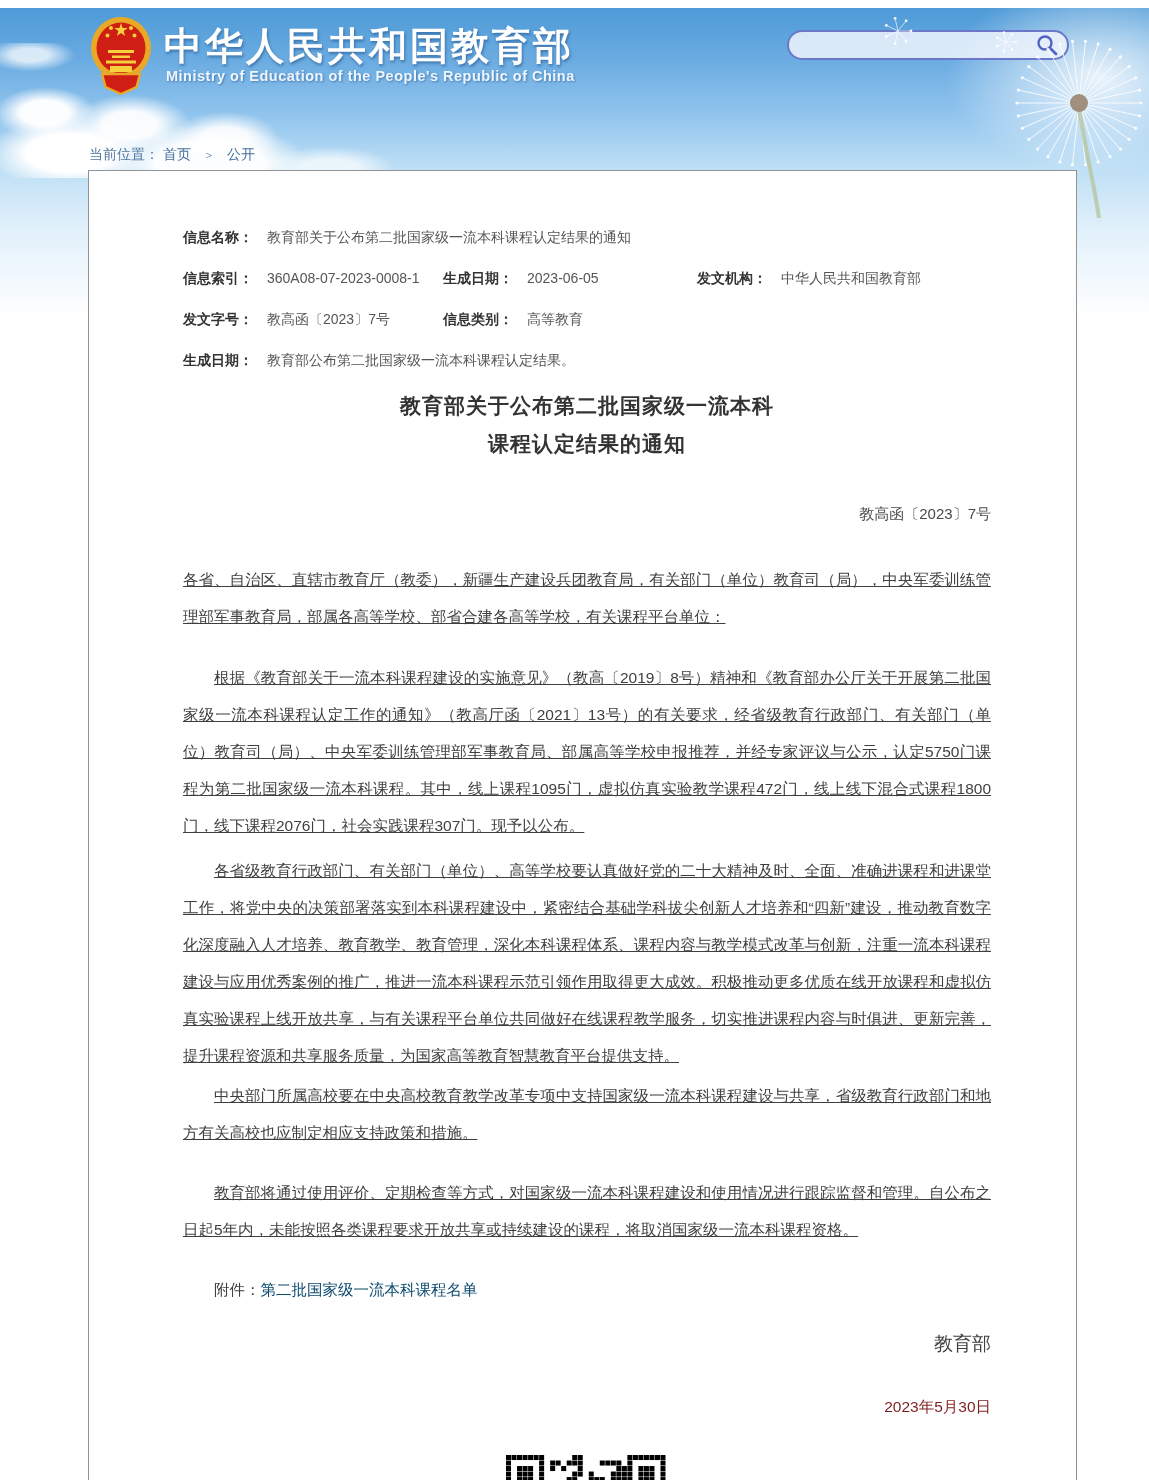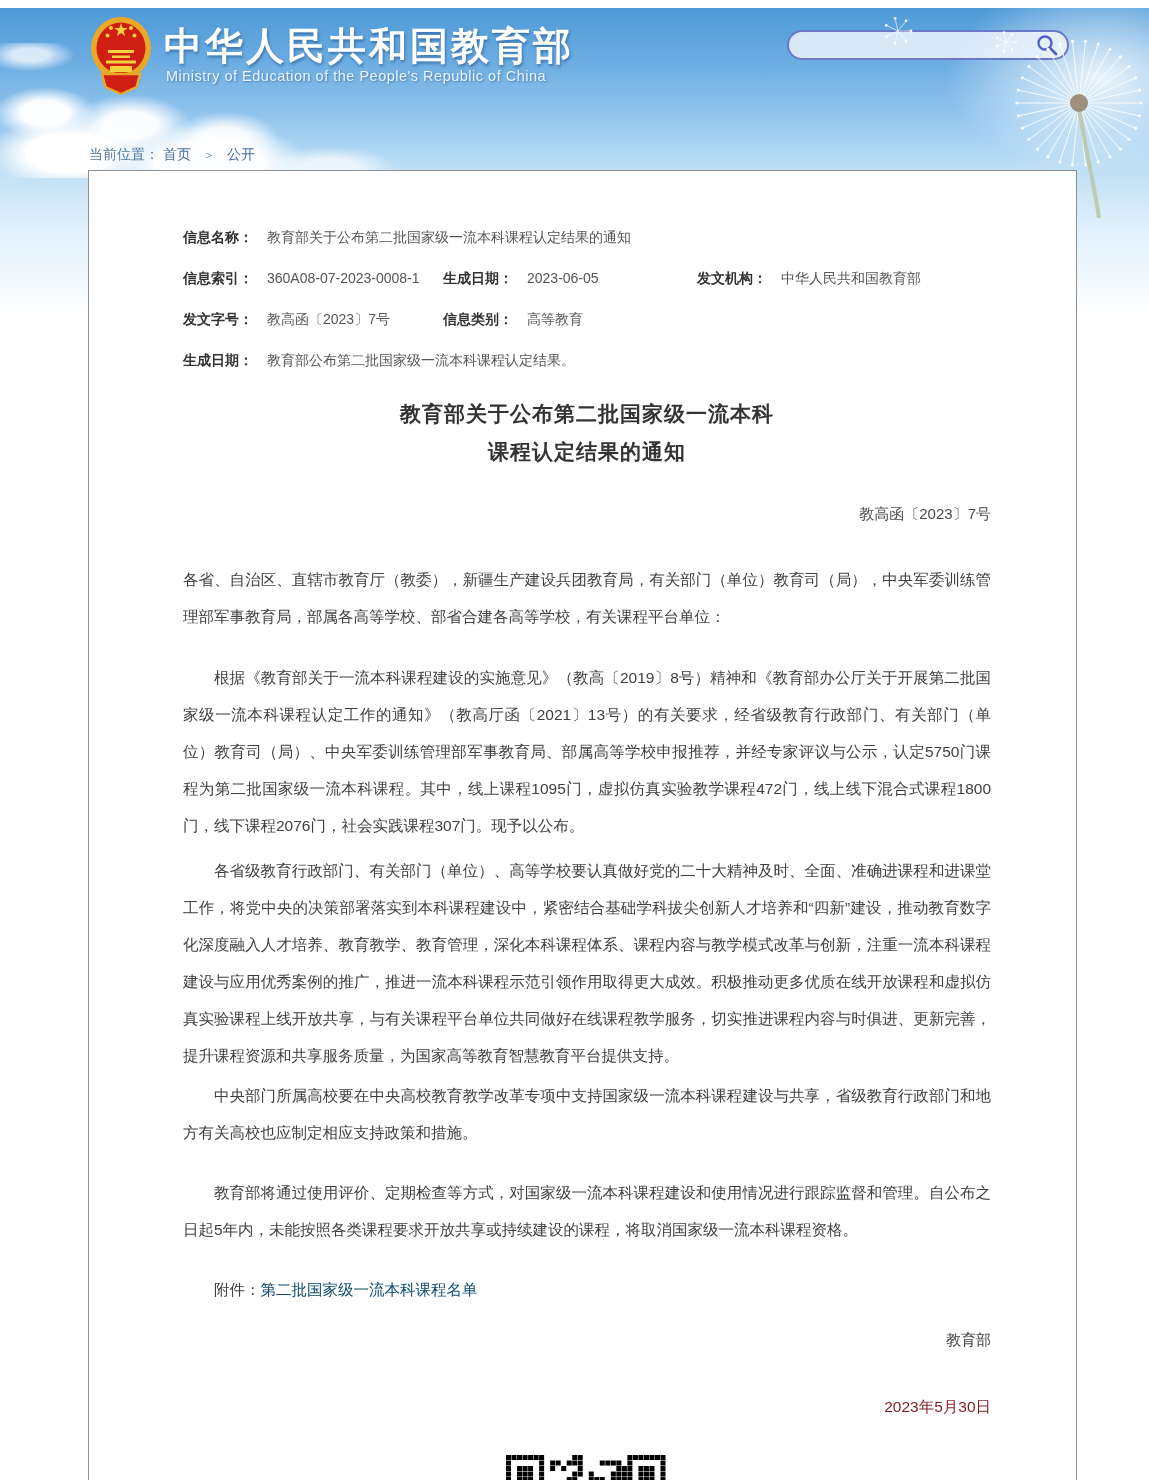--- a/index.html
+++ b/index.html
@@ -24,21 +24,21 @@
       radial-gradient(130px 52px at 210px 120px, rgba(255,255,255,.96) 42%, rgba(255,255,255,0) 75%),
       radial-gradient(90px 30px at 330px 125px, rgba(255,255,255,.7) 30%, rgba(255,255,255,0) 72%),
       radial-gradient(60px 22px at 30px 12px,  rgba(255,255,255,.75) 30%, rgba(255,255,255,0) 75%);
   }
   .emblem { position:absolute; left:90px; top:5px; width:62px; height:84px; }
   .site-title {
     position:absolute; left:164px; top:13px; font-size:38px; font-weight:bold; color:#ffffff;
     letter-spacing:3px; text-shadow:1px 2px 3px rgba(25,70,130,.55); white-space:nowrap;
   }
   .site-subtitle {
-    position:absolute; left:166px; top:60px; font-size:14.5px; font-weight:normal; color:#eef5fd;
+    position:absolute; left:166px; top:60px; font-size:14.5px; font-weight:bold; color:#eef5fd;
     letter-spacing:.5px; text-shadow:1px 1px 2px rgba(25,70,130,.5); white-space:nowrap;
   }
   .search-box {
     position:absolute; left:787px; top:22px; width:282px; height:30px;
     border:2px solid #6b77c9; border-radius:16px; background:rgba(238,245,253,.85);
     display:flex; align-items:center; padding:0 8px 0 14px;
   }
   .search-box input {
     flex:1; border:none; outline:none; background:transparent; font-size:14px; color:#33519e; height:24px;
   }
@@ -57,32 +57,32 @@
     background:#ffffff; border:1px solid #909294;
   }
   .block { position:absolute; left:94px; right:85px; }
 
   .meta { top:56px; display:grid; grid-template-columns:84px 176px 84px 170px 84px 1fr; row-gap:21px;
           font-size:14px; line-height:20px; color:#555; }
   .meta .lbl { font-weight:bold; color:#333; white-space:nowrap; }
   .meta .val { color:#555; white-space:nowrap; }
   .meta .span-rest { grid-column:2 / -1; }
 
-  .doc-title { top:224px; text-align:center; font-size:21px; font-weight:bold; color:#333;
+  .doc-title { top:216px; text-align:center; font-size:21px; font-weight:bold; color:#333;
                line-height:38px; letter-spacing:1px; }
   .doc-number { top:334px; text-align:right; font-size:15px; color:#4a4a4a; }
 
-  .para { font-size:15.5px; line-height:37px; color:#3f3f3f; text-align:justify; }
+  .para { font-size:15.5px; line-height:37px; color:#3f3f3f; text-align:justify;text-decoration:underline; }
   .indent { text-indent:2em; }
   .p1 { top:390px; } .p2 { top:488px; } .p3 { top:681px; } .p4 { top:906px; } .p5 { top:1003px; }
 
   .attachment { top:1100px; font-size:15.5px; line-height:37px; color:#3f3f3f; text-indent:2em; }
   .attachment a { color:#0c4a6e; text-decoration:none; cursor:pointer; }
 
-  .signature { top:1160px; text-align:right; font-size:15px; color:#3f3f3f; }
+  .signature { top:1160px; text-align:right; font-size:19px; color:#3f3f3f; }
   .doc-date  { top:1226px; text-align:right; font-size:15.5px; color:#7f1d1d; }
 
   .qr { position:absolute; top:1284px; left:417px; width:160px; height:160px; }
 </style>
 </head>
 <body>
 
 <div class="page">
 
   <div class="sky"></div>

